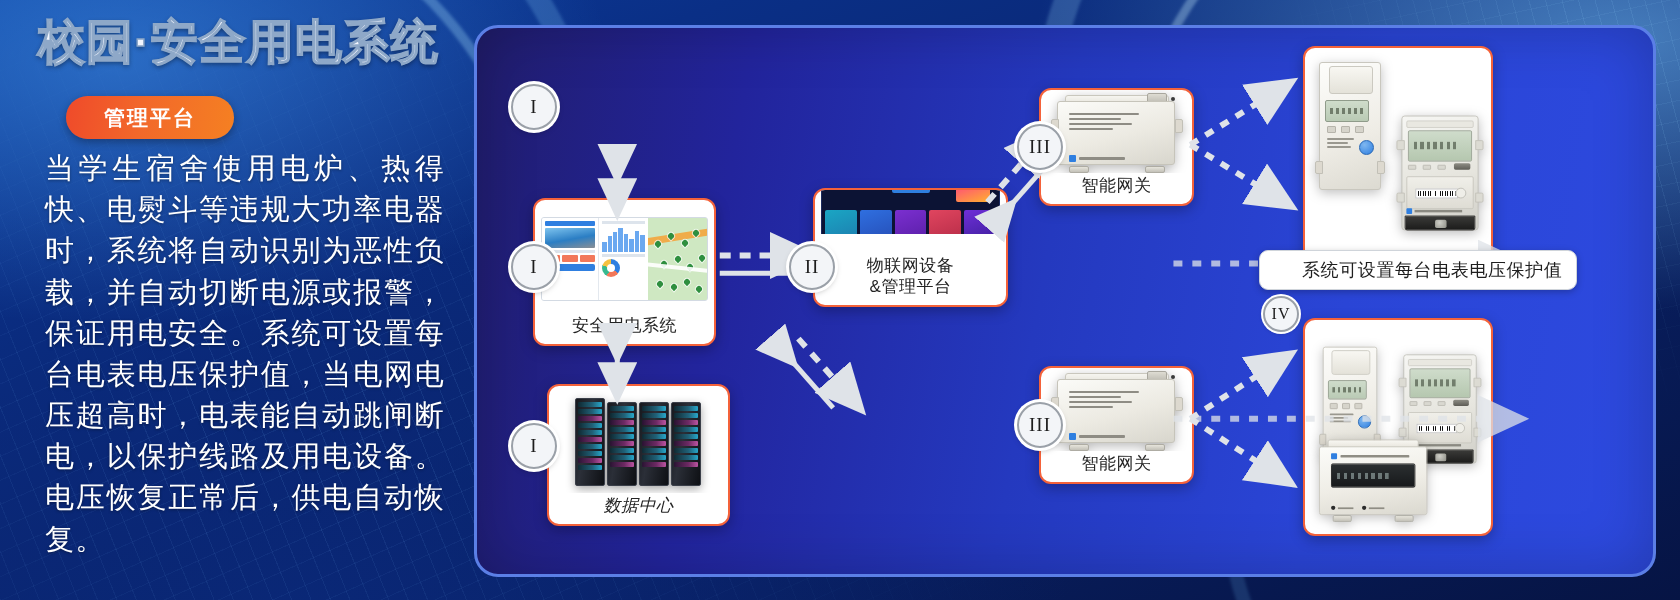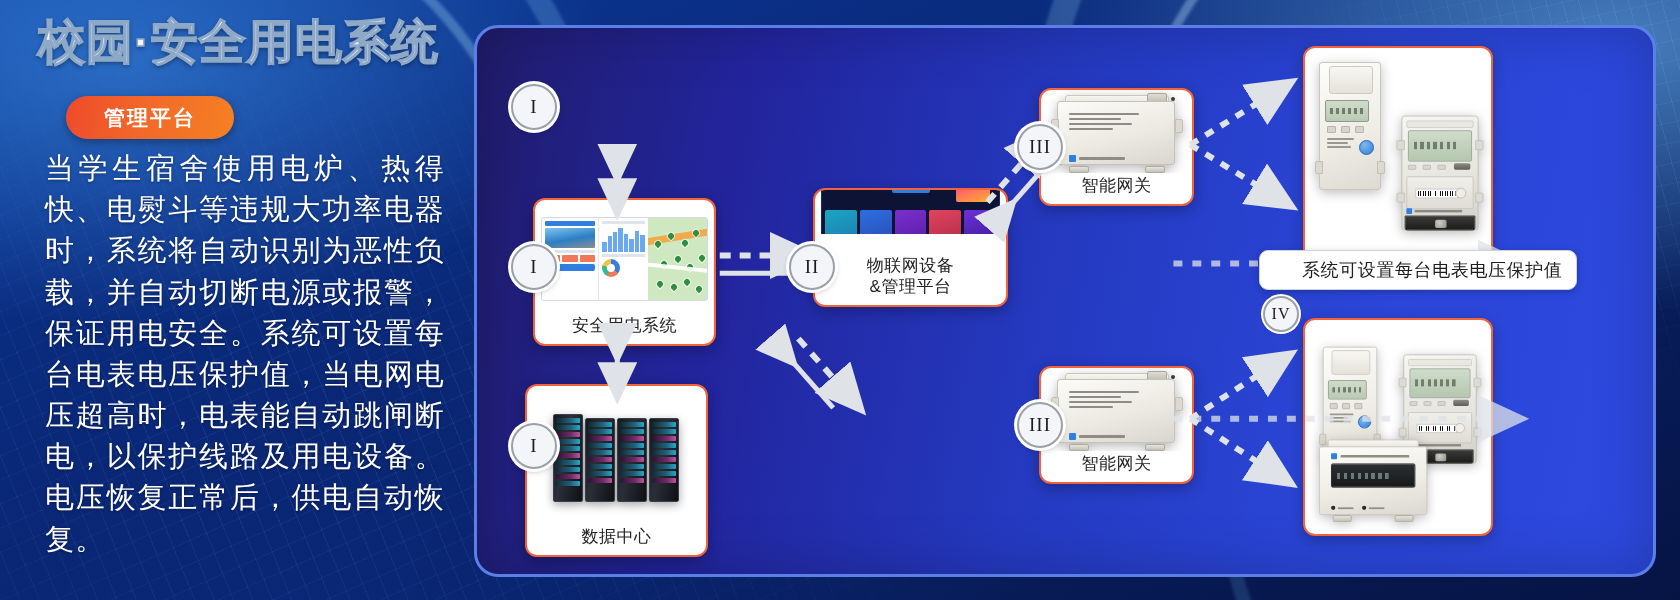--- a/index.html
+++ b/index.html
@@ -465,21 +465,21 @@
                   <i style="left:62%;top:74%"></i>
                   <i style="left:82%;top:82%"></i>
               </div>
             </div>
           </div>
         </div>
         <div class="caption">安全用电系统</div>
       </div>
       <div class="badge" style="left:34px; top:216px;">I</div>
 
-      <div class="card" style="left:48px; top:356px; width:183px; height:173px;">
+      <div class="card" style="left:70px; top:356px; width:183px; height:142px;font-style:italic;">
         <div class="thumb">
           <div class="racks">
             <div class="rack tall">
                 <i></i>
                 <i></i>
                 <i></i>
                 <i></i>
                 <i></i>
                 <i></i>
                 <i></i>

